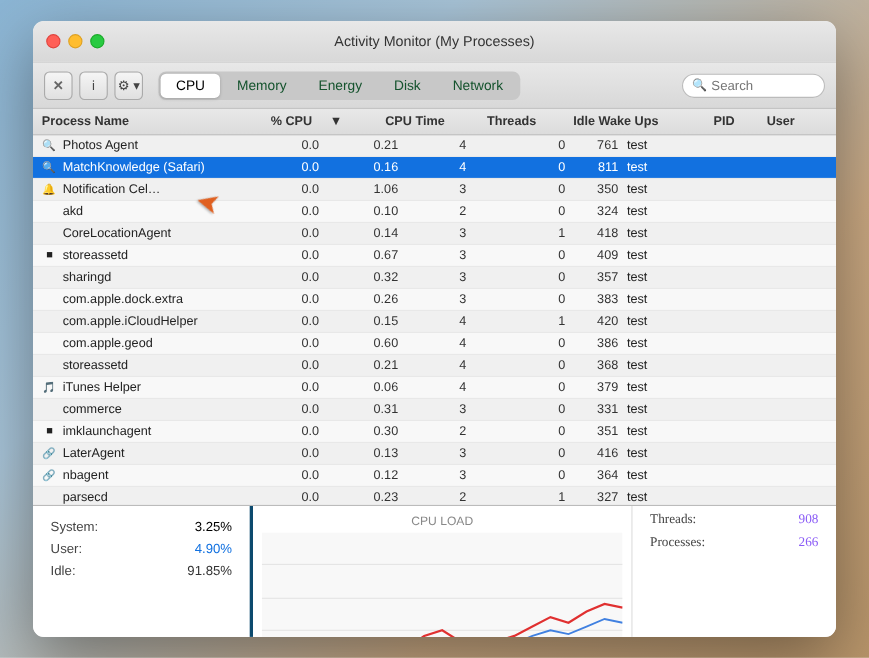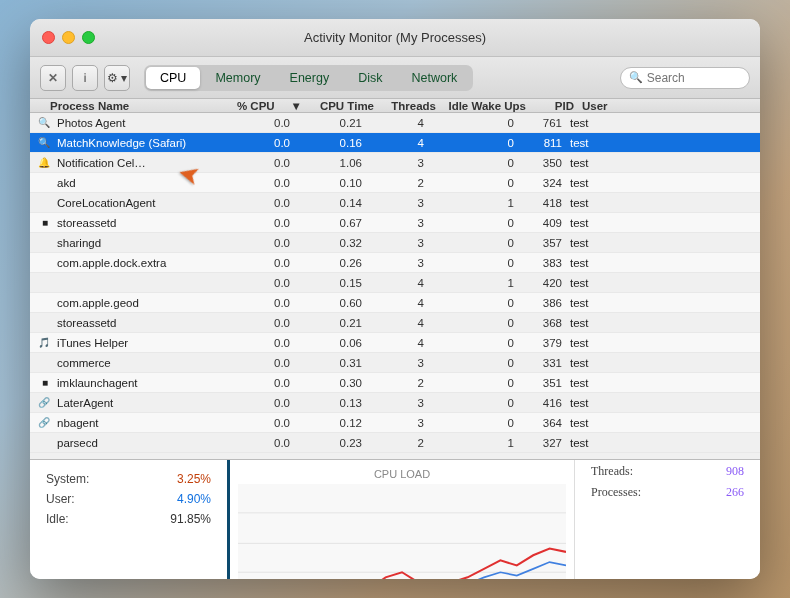--- a/index.html
+++ b/index.html
@@ -118,27 +118,28 @@
       font-size: 12px;
       color: #666;
       width: 100%;
       background: transparent;
     }
     .search-icon { color: #999; font-size: 11px; }
     .table-header {
       background: linear-gradient(180deg, #e8e8e8 0%, #dcdcdc 100%);
       display: flex;
       align-items: center;
-      height: 14px;
+      height: 24px;
       border-bottom: 1px solid #bbb;
       font-size: 11.5px;
       font-weight: 600;
       color: #333;
-      padding: 0 20px;
+      padding: 0 8px;
       flex-shrink: 0;
+      justify-content: space-between;
     }
     .col-cpu { width: 75px; flex-shrink: 0; text-align: right; padding-right: 8px; cursor: pointer; display: flex; align-items: center; justify-content: flex-end; gap: 16px; }
     .col-cputime { width: 72px; flex-shrink: 0; text-align: right; padding-right: 8px; }
     .col-threads { width: 62px; flex-shrink: 0; text-align: right; padding-right: 8px; }
     .col-idle { width: 90px; flex-shrink: 0; text-align: right; padding-right: 8px; }
     .col-pid { width: 48px; flex-shrink: 0; text-align: right; padding-right: 8px; }
     .col-user { width: 55px; flex-shrink: 0; text-align: left; }
     .table-body {
       flex: 1;
       overflow: hidden;
@@ -191,21 +192,21 @@
       padding: 12px 16px;
       border-right: 3px solid #0c4a6e;
     }
     .stat-row {
       display: flex;
       justify-content: space-between;
       margin-bottom: 6px;
       font-size: 12px;
     }
     .stat-label { color: #444; }
-    .stat-value-red { color: #c2410c; font-weight: 500; }
+    .stat-value-red { color: #000000; font-weight: 500; }
     .stat-value-blue { color: #1271e0; font-weight: 500; }
     .stat-value { color: #333; font-weight: 500; }
     .chart-panel {
       flex: 1;
       display: flex;
       flex-direction: column;
       align-items: center;
       padding: 8px;
       border-right: 1px solid #ddd;
     }
@@ -407,20 +408,21 @@
       <div class="col-cpu">0.0</div>
       <div class="col-cputime">0.26</div>
       <div class="col-threads">3</div>
       <div class="col-idle">0</div>
       <div class="col-pid">383</div>
       <div class="col-user">test</div>
     </div>
         <div class="row">
       <div class="col-process-wrap">
         <span class="process-icon"></span>
+        <span class="process-name">com.apple.iCloudHelper</span>
       </div>
       <div class="col-cpu">0.0</div>
       <div class="col-cputime">0.15</div>
       <div class="col-threads">4</div>
       <div class="col-idle">1</div>
       <div class="col-pid">420</div>
       <div class="col-user">test</div>
     </div>
         <div class="row">
       <div class="col-process-wrap">

